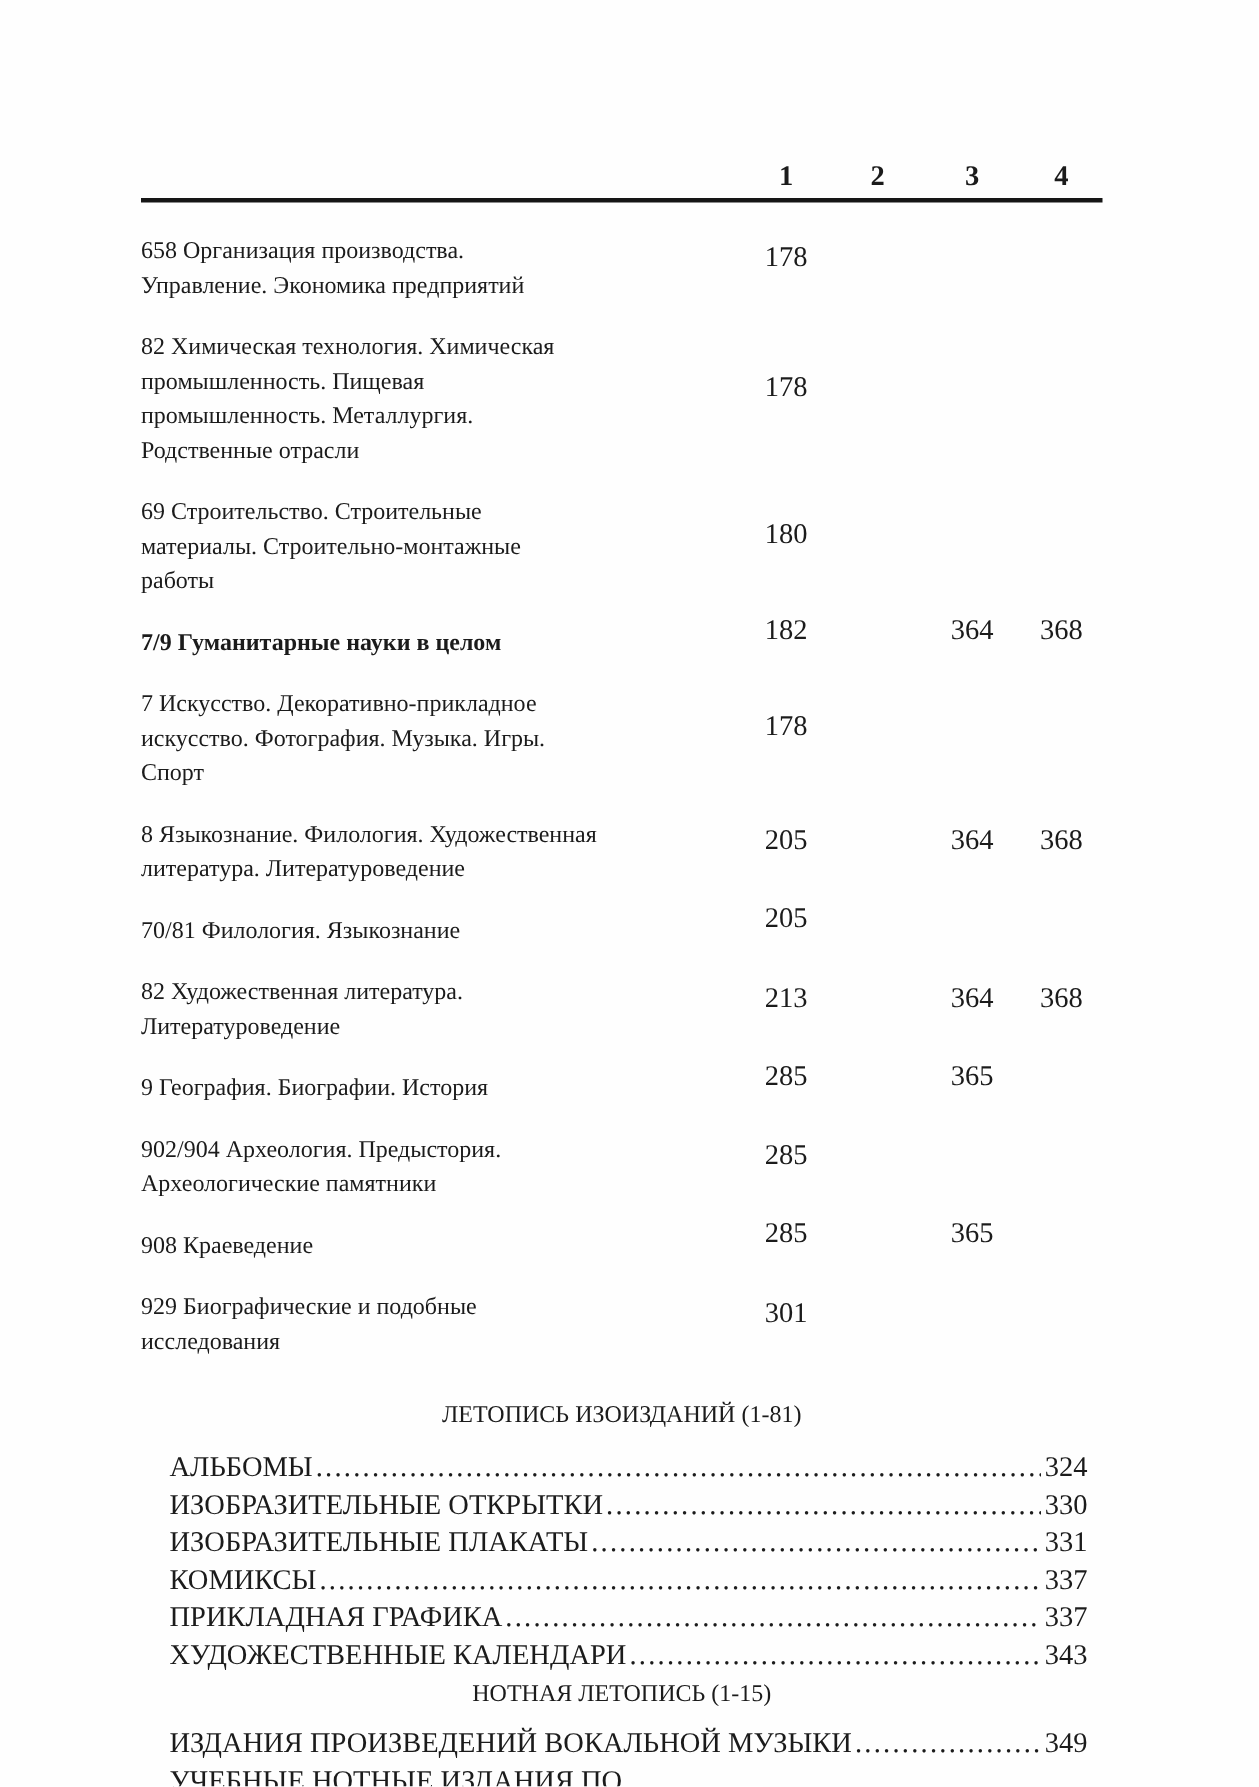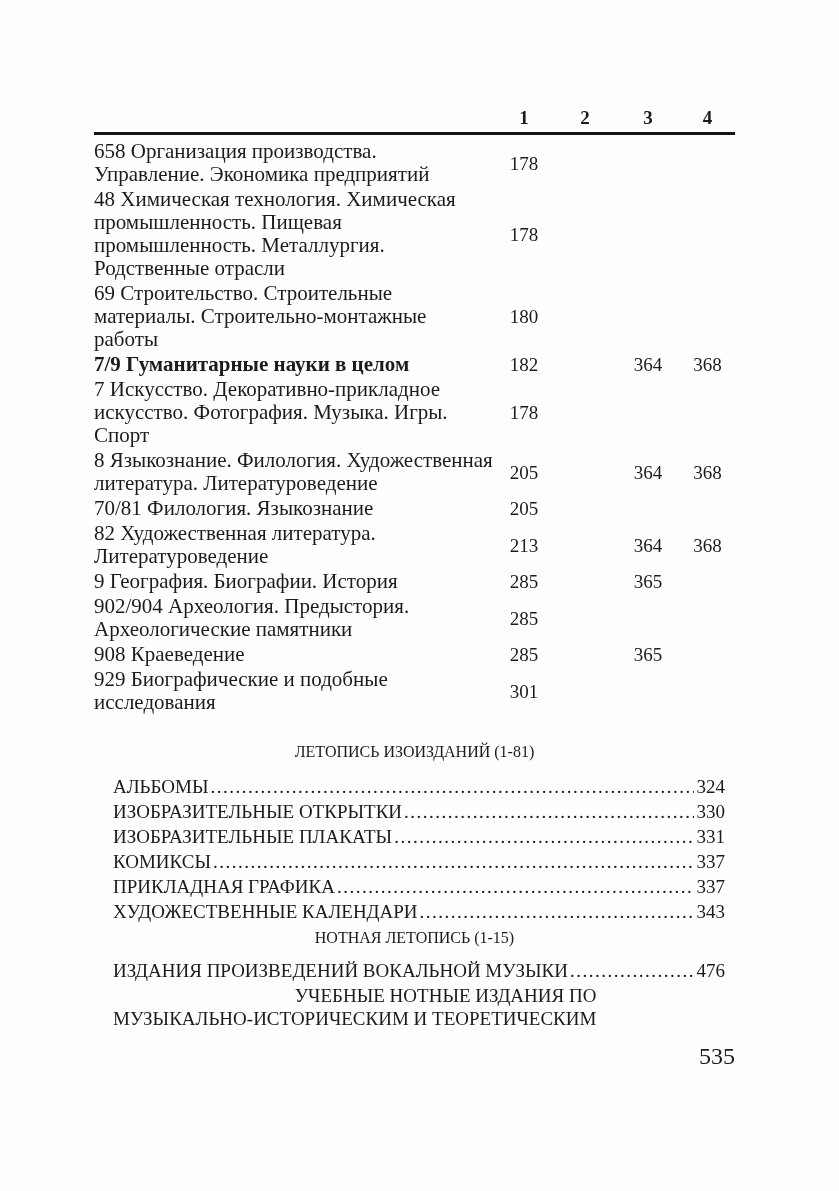--- a/index.html
+++ b/index.html
@@ -23,23 +23,24 @@
 
   
   .thead {
     display: flex;
     align-items: flex-end;
     border-bottom: 3px solid #161616;
     padding-bottom: 3px;
   }
   .desc {
     width: 400px;
-    font-size: 21px;
+    font-size: 16px;
     line-height: 23px;
     white-space: pre;
+    margin-top: 16px;
   }
   .num {
     font-size: 19px;
     line-height: 23px;
     text-align: center;
   }
   .c1 { width: 60px; }
   .c2 { width: 62px; }
   .c3 { width: 64px; }
   .c4 { width: 55px; }
@@ -65,21 +66,21 @@
     margin-left: 19px;
     width: 612px;
   }
   .toc-row {
     display: flex;
     align-items: baseline;
     font-size: 19px;
     line-height: 23px;
     margin: 2px 0;
   }
-  .toc-label { white-space: pre-line; text-align: right; }
+  .toc-label { white-space: pre-line; }
   .toc-dots {
     flex: 1;
     overflow: hidden;
     white-space: nowrap;
     margin: 0 3px 0 2px;
   }
   .toc-dots::after {
     content: "...........................................................................................................................................";
     letter-spacing: 1.5px;
   }
@@ -110,21 +111,21 @@
       <div class="tbody">
           <div class="row">
             <div class="desc">658 Организация производства.
 Управление. Экономика предприятий</div>
             <div class="num c1">178</div>
             <div class="num c2"></div>
             <div class="num c3"></div>
             <div class="num c4"></div>
           </div>
           <div class="row">
-            <div class="desc">48 Химическая технология. Химическая
+            <div class="desc">82 Химическая технология. Химическая
 промышленность. Пищевая
 промышленность. Металлургия.
 Родственные отрасли</div>
             <div class="num c1">178</div>
             <div class="num c2"></div>
             <div class="num c3"></div>
             <div class="num c4"></div>
           </div>
           <div class="row">
             <div class="desc">69 Строительство. Строительные
@@ -242,21 +243,21 @@
               <span class="toc-page">343</span>
             </div>
           </div>
         </div>
         <div class="section">
           <div class="section-heading">НОТНАЯ ЛЕТОПИСЬ (1-15)</div>
           <div class="toc">
             <div class="toc-row">
               <span class="toc-label">ИЗДАНИЯ ПРОИЗВЕДЕНИЙ ВОКАЛЬНОЙ МУЗЫКИ</span>
               <span class="toc-dots"></span>
-              <span class="toc-page">476</span>
+              <span class="toc-page">349</span>
             </div>
             <div class="toc-row">
               <span class="toc-label">УЧЕБНЫЕ НОТНЫЕ ИЗДАНИЯ ПО
 МУЗЫКАЛЬНО-ИСТОРИЧЕСКИМ И ТЕОРЕТИЧЕСКИМ</span>
             </div>
           </div>
         </div>
       </div>
 
     <div class="folio">535</div>

